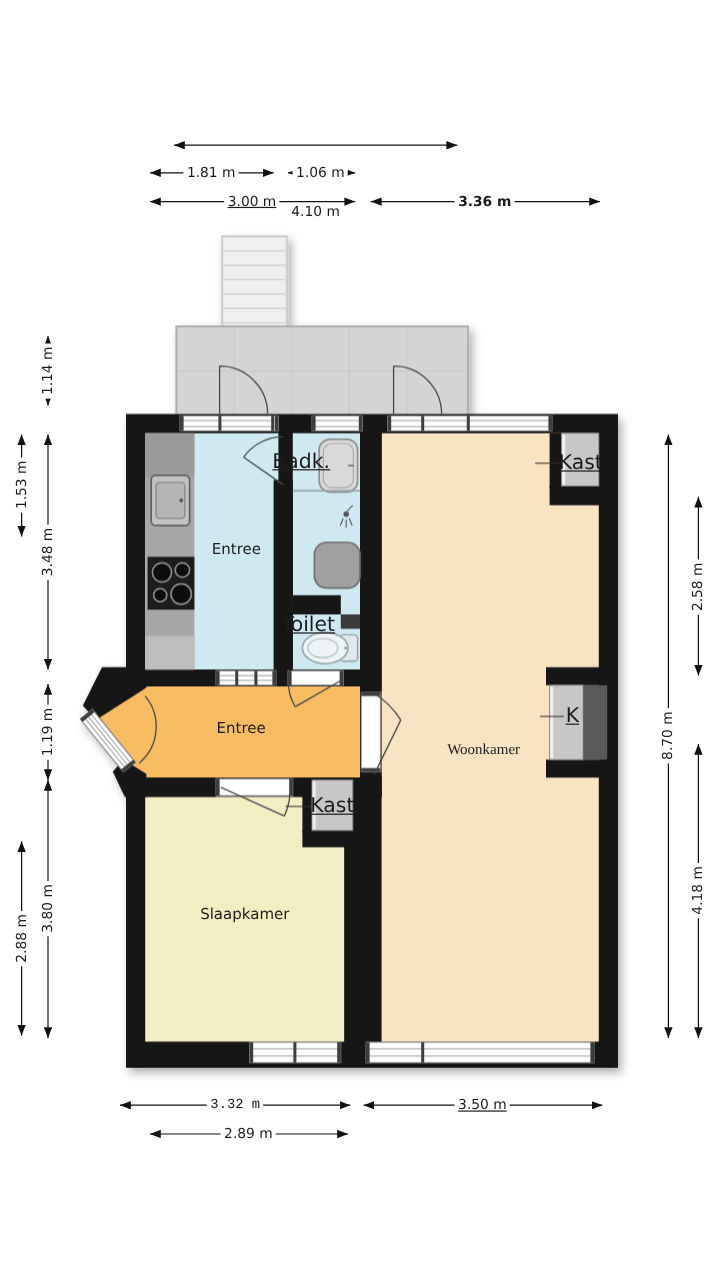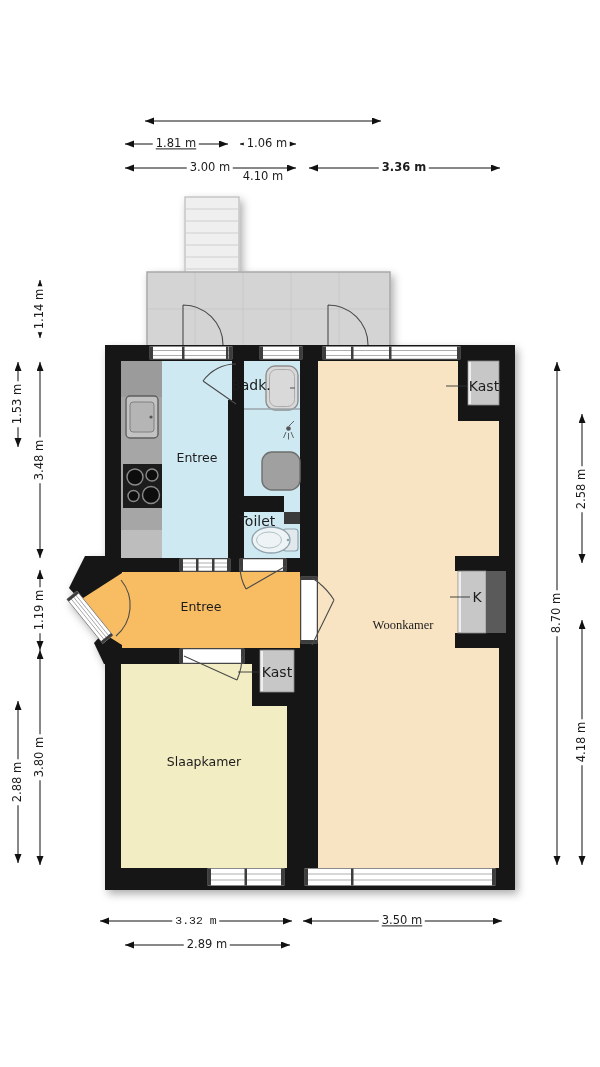--- a/index.html
+++ b/index.html
@@ -9,21 +9,21 @@
   .wall{fill:#161616;}
   .wglass{fill:#ffffff;stroke:#8c8c8c;stroke-width:0.8;}
   .wline{stroke:#9a9a9a;stroke-width:0.8;fill:none;}
   .wtick{fill:#3d3d3d;}
   .door{fill:none;stroke:#4a4a4a;stroke-width:1.1;}
   .dim{stroke:#111;stroke-width:1;}
   .leader{stroke:#333;stroke-width:0.9;}
   .labels{position:absolute;left:0;top:0;width:600px;height:1067px;pointer-events:none;}
   .lab{position:absolute;transform:translate(-50%,-50%);white-space:nowrap;color:#1c1c1c;}
   .room-lab{font-size:12.5px;}
-  .small-lab{font-size:14px;}
+  .small-lab{font-size:17px;text-decoration:underline;}
   .dim-lab{font-size:11.5px;background:#fff;padding:0 3px;line-height:1.15;}
   .dim-lab.vert{transform:translate(-50%,-50%) rotate(-90deg);}
 </style>
 </head>
 <body>
 
 <div id="stage">
 
 <svg id="plan-svg" width="600" height="1067" viewBox="0 0 600 1067">
   <defs>
@@ -267,23 +267,23 @@
   <div class="lab small-lab" style="left:251px;top:385px;">Badk.</div>
   <div class="lab small-lab" style="left:257px;top:521px;">Toilet</div>
   <div class="lab room-lab" style="left:201px;top:606px;">Entree</div>
   <div class="lab room-lab" style="left:403px;top:625px;font-family:Liberation Serif, serif;">Woonkamer</div>
   <div class="lab room-lab" style="left:204px;top:761px;">Slaapkamer</div>
   <div class="lab small-lab" style="left:484px;top:386px;">Kast</div>
   <div class="lab small-lab" style="left:477px;top:597px;">K</div>
   <div class="lab small-lab" style="left:277px;top:672px;">Kast</div>
 
   <div class="lab dim-lab" style="left:263px;top:133px;margin-top:44px;">4.10 m</div>
-  <div class="lab dim-lab" style="left:176px;top:144px;text-decoration:underline;">1.81 m</div>
+  <div class="lab dim-lab" style="left:176px;top:144px;">1.81 m</div>
   <div class="lab dim-lab" style="left:267px;top:144px;">1.06 m</div>
-  <div class="lab dim-lab" style="left:210px;top:168px;">3.00 m</div>
+  <div class="lab dim-lab" style="left:210px;top:168px;text-decoration:underline;">3.00 m</div>
   <div class="lab dim-lab" style="left:404px;top:168px;font-weight:bold;">3.36 m</div>
 
   <div class="lab dim-lab vert" style="left:40px;top:309px;">1.14 m</div>
   <div class="lab dim-lab vert" style="left:18px;top:404px;">1.53 m</div>
   <div class="lab dim-lab vert" style="left:40px;top:460px;">3.48 m</div>
   <div class="lab dim-lab vert" style="left:40px;top:610px;">1.19 m</div>
   <div class="lab dim-lab vert" style="left:40px;top:757px;">3.80 m</div>
   <div class="lab dim-lab vert" style="left:18px;top:782px;">2.88 m</div>
 
   <div class="lab dim-lab vert" style="left:557px;top:613px;">8.70 m</div>

